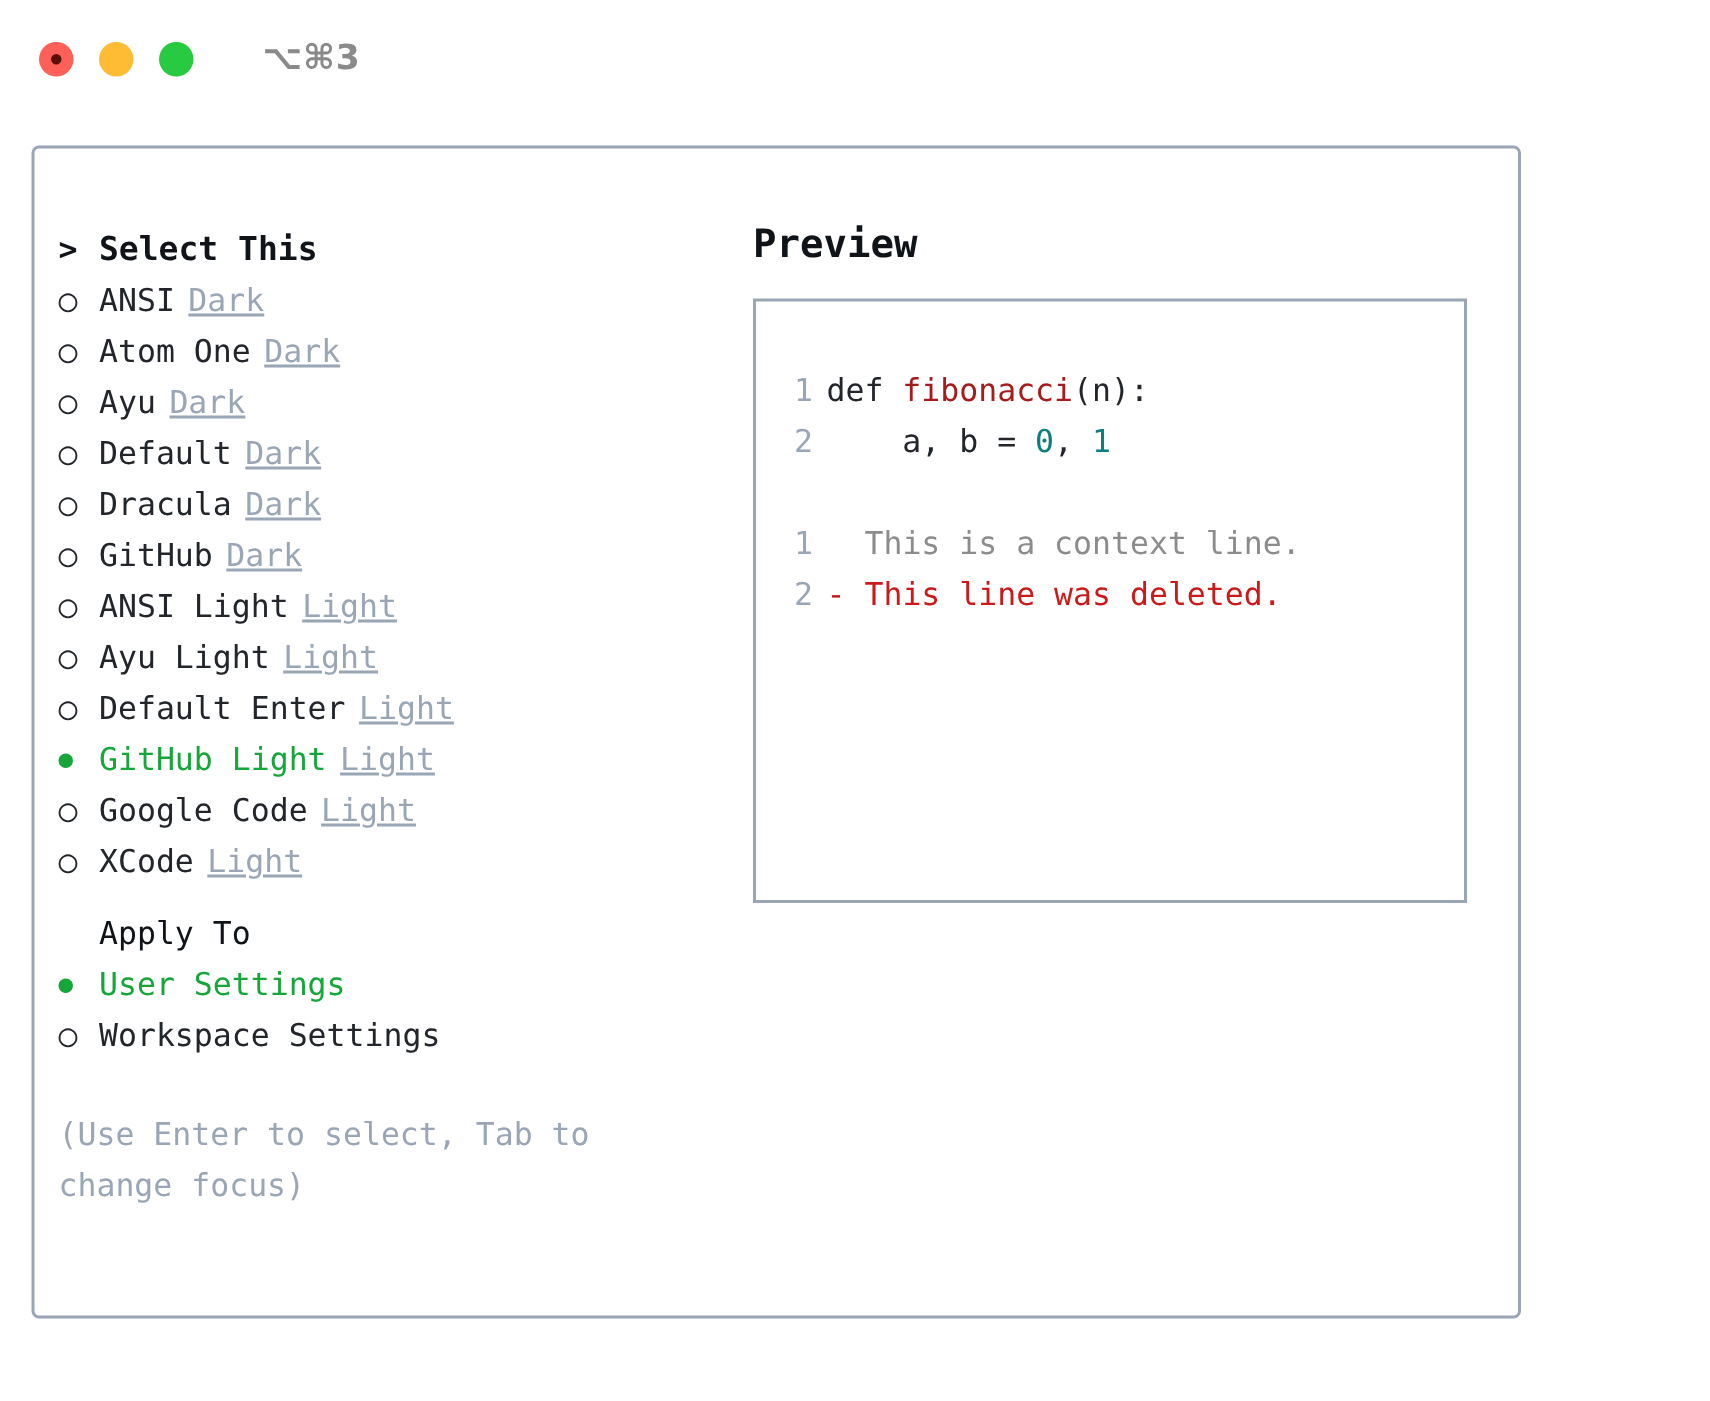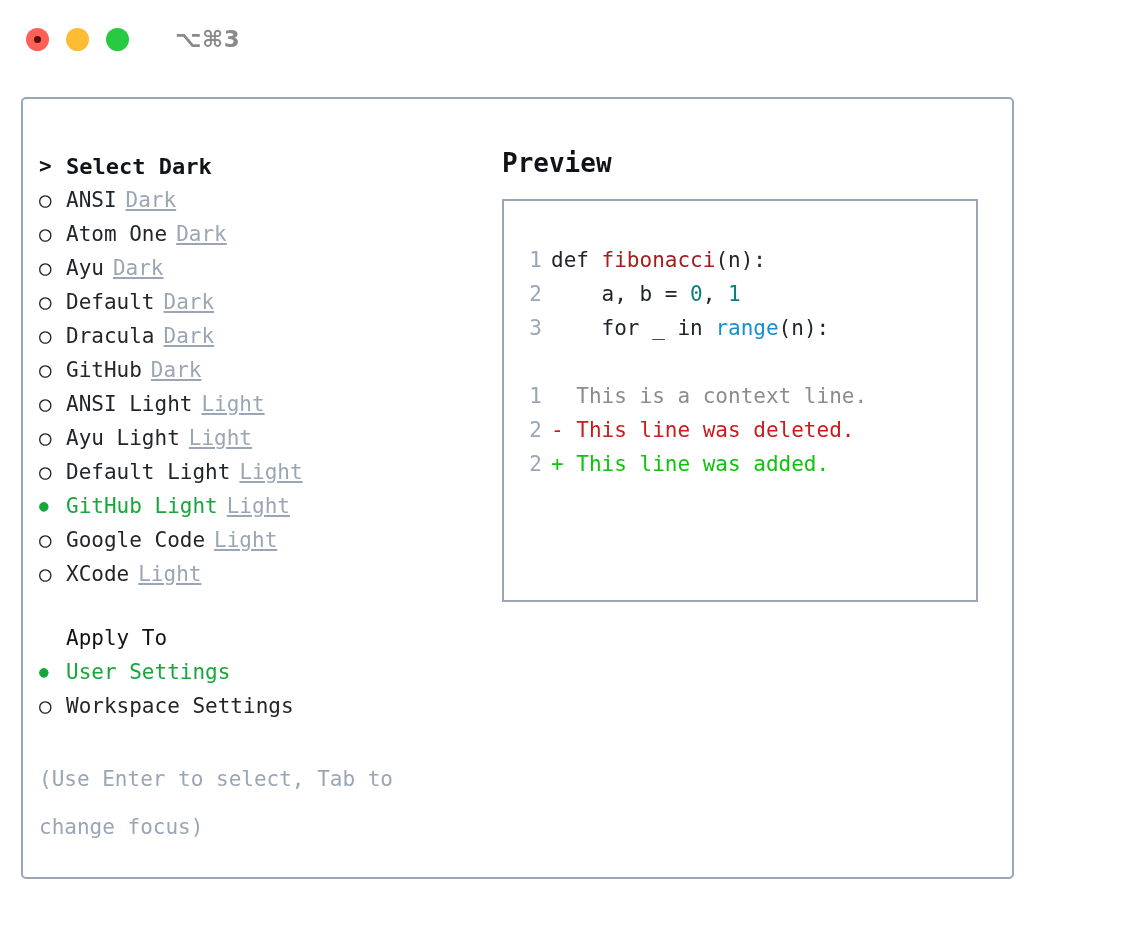--- a/index.html
+++ b/index.html
@@ -118,32 +118,32 @@
   .theme-row.selected .theme-name { color: #16a63a; }
   .variant-tag {
     color: #9aa6b6;
     margin-left: 9px;
     text-decoration: underline;
   }
 
   #apply-to-header {
     font-size: 21px;
     color: #101418;
-    margin-top: 30px;
+    margin-top: 14px;
   }
   #apply-to-header .marker { color: transparent; }
 
   .apply-name { color: #22262b; }
   .apply-row.selected .apply-name { color: #16a63a; }
 
   #hint-text {
     margin-top: 32px;
     font-size: 21px;
     color: #9aa6b6;
-    line-height: 48px;
+    line-height: 34px;
     width: 410px;
     white-space: normal;
   }
 
   
   #preview-column {
     position: absolute;
     left: 479px;
     top: 50px;
     width: 500px;
@@ -203,33 +203,33 @@
     </div>
     <div id="window-shortcut">⌥⌘3</div>
   </div>
 
   <div id="main-panel">
 
     <div id="theme-column">
 
       <div class="row" id="select-theme-header">
         <span class="marker">&gt;</span>
-        <span>Select Dark</span>
+        <span>Select This</span>
       </div>
 
       <div id="theme-list">
           <div class="row theme-row"><span class="marker">○</span><span class="theme-name">ANSI</span><span class="variant-tag">Dark</span></div>
           <div class="row theme-row"><span class="marker">○</span><span class="theme-name">Atom One</span><span class="variant-tag">Dark</span></div>
           <div class="row theme-row"><span class="marker">○</span><span class="theme-name">Ayu</span><span class="variant-tag">Dark</span></div>
           <div class="row theme-row"><span class="marker">○</span><span class="theme-name">Default</span><span class="variant-tag">Dark</span></div>
           <div class="row theme-row"><span class="marker">○</span><span class="theme-name">Dracula</span><span class="variant-tag">Dark</span></div>
           <div class="row theme-row"><span class="marker">○</span><span class="theme-name">GitHub</span><span class="variant-tag">Dark</span></div>
           <div class="row theme-row"><span class="marker">○</span><span class="theme-name">ANSI Light</span><span class="variant-tag">Light</span></div>
           <div class="row theme-row"><span class="marker">○</span><span class="theme-name">Ayu Light</span><span class="variant-tag">Light</span></div>
-          <div class="row theme-row"><span class="marker">○</span><span class="theme-name">Default Light</span><span class="variant-tag">Light</span></div>
+          <div class="row theme-row"><span class="marker">○</span><span class="theme-name">Default Enter</span><span class="variant-tag">Light</span></div>
           <div class="row theme-row selected"><span class="marker bullet">●</span><span class="theme-name">GitHub Light</span><span class="variant-tag">Light</span></div>
           <div class="row theme-row"><span class="marker">○</span><span class="theme-name">Google Code</span><span class="variant-tag">Light</span></div>
           <div class="row theme-row"><span class="marker">○</span><span class="theme-name">XCode</span><span class="variant-tag">Light</span></div>
         </div>
 
       <div class="row" id="apply-to-header">
         <span class="marker">&nbsp;</span>
         <span>Apply To</span>
       </div>
 
@@ -241,25 +241,23 @@
       <div id="hint-text">(Use Enter to select, Tab to change focus)</div>
     </div>
 
     <div id="preview-column">
       <div id="preview-header">Preview</div>
 
       <div id="preview-box">
         <div id="code-block">
             <div class="code-line"><span class="gutter">1</span><span>def </span><span class="tok-func">fibonacci</span><span>(n):</span></div>
             <div class="code-line"><span class="gutter">2</span><span>    a, b = </span><span class="tok-num">0</span><span>, </span><span class="tok-num">1</span></div>
-            <div class="code-line"><span class="gutter">3</span><span>    for _ in </span><span class="tok-builtin">range</span><span>(n):</span></div>
           </div>
         <div class="code-line spacer">&nbsp;</div>
         <div id="diff-block">
             <div class="code-line"><span class="gutter">1</span><span class="diff-context"> </span><span class="diff-context"> This is a context line.</span></div>
             <div class="code-line"><span class="gutter">2</span><span class="diff-del">-</span><span class="diff-del"> This line was deleted.</span></div>
-            <div class="code-line"><span class="gutter">2</span><span class="diff-add">+</span><span class="diff-add"> This line was added.</span></div>
           </div>
       </div>
     </div>
 
   </div>
 </div>
 
 </body></html>

